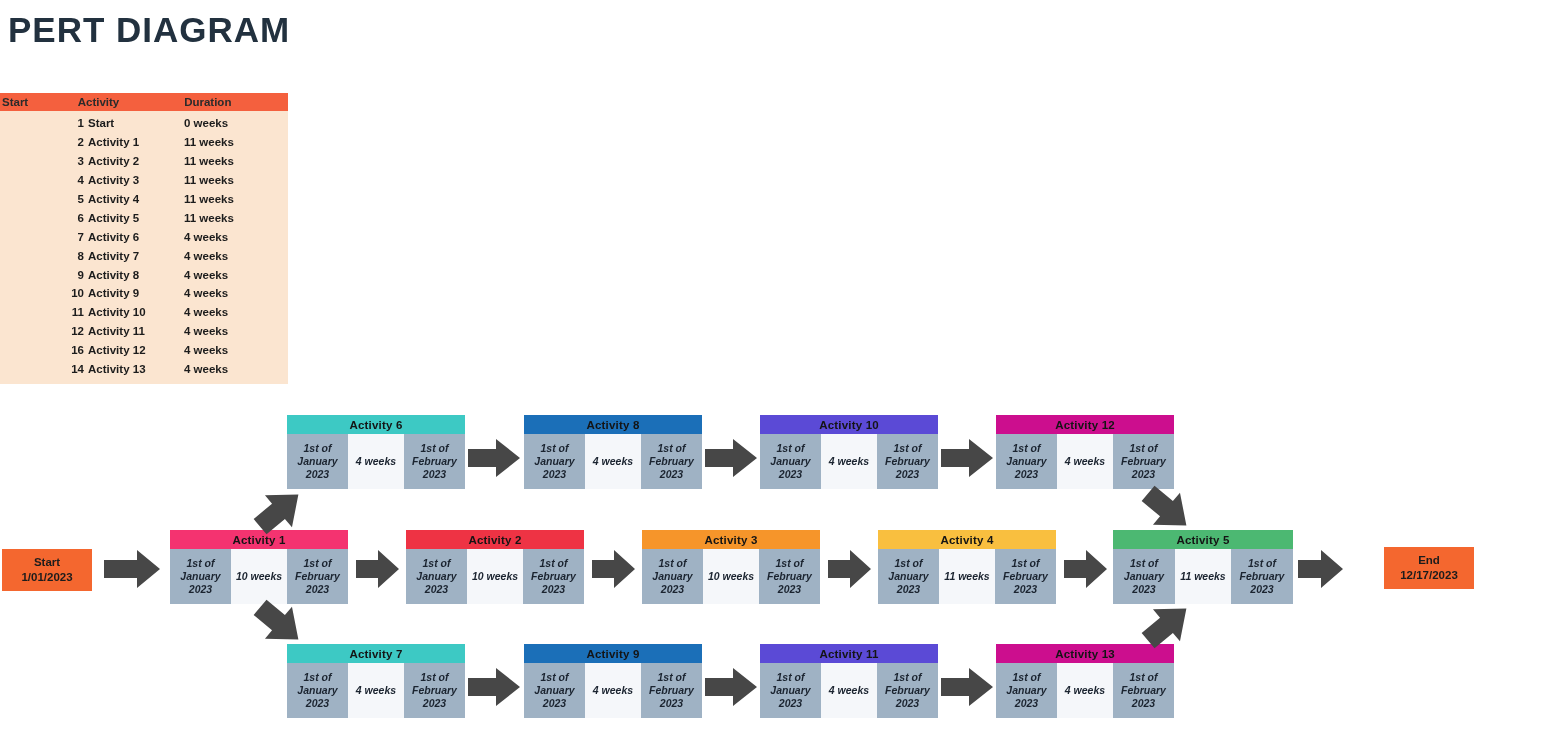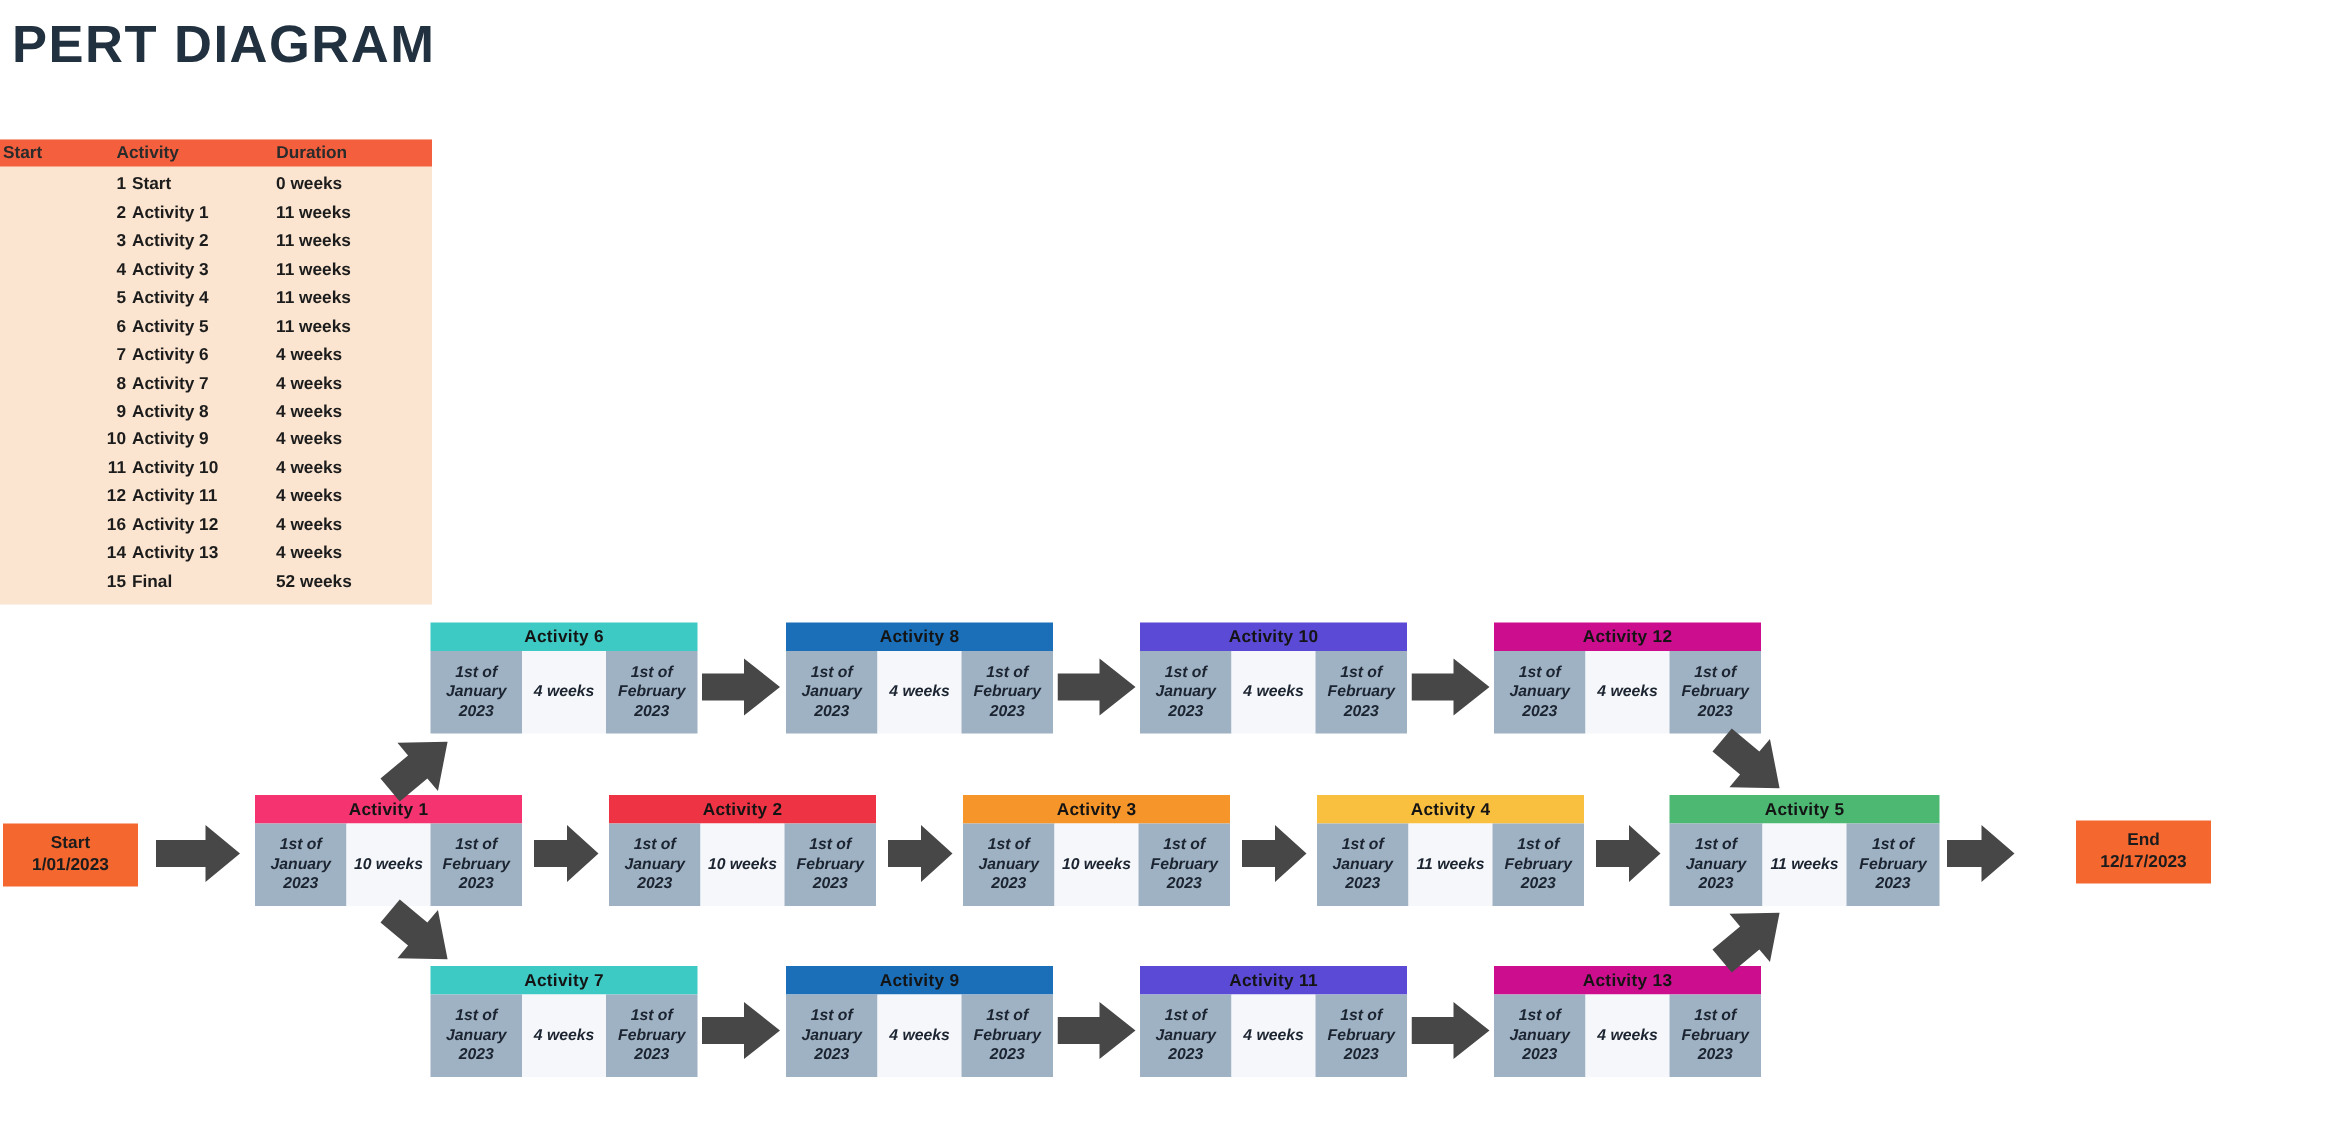--- a/index.html
+++ b/index.html
@@ -213,25 +213,20 @@
       <div class="trow">
           <div class="c-task">16</div>
           <div class="c-act">Activity 12</div>
           <div class="c-dur">4 weeks</div>
         </div>
       <div class="trow">
           <div class="c-task">14</div>
           <div class="c-act">Activity 13</div>
           <div class="c-dur">4 weeks</div>
         </div>
-      <div class="trow">
-          <div class="c-task">15</div>
-          <div class="c-act">Final</div>
-          <div class="c-dur">52 weeks</div>
-        </div>
     </div>
   </div>
 
   <div class="node" style="left:287px; top:415px;">
     <div class="node-header" style="background:#3dc9c4;">Activity 6</div>
     <div class="node-body">
       <div class="cell cell-date">1st of January 2023</div>
       <div class="cell cell-dur">4 weeks</div>
       <div class="cell cell-date">1st of February 2023</div>
     </div>

